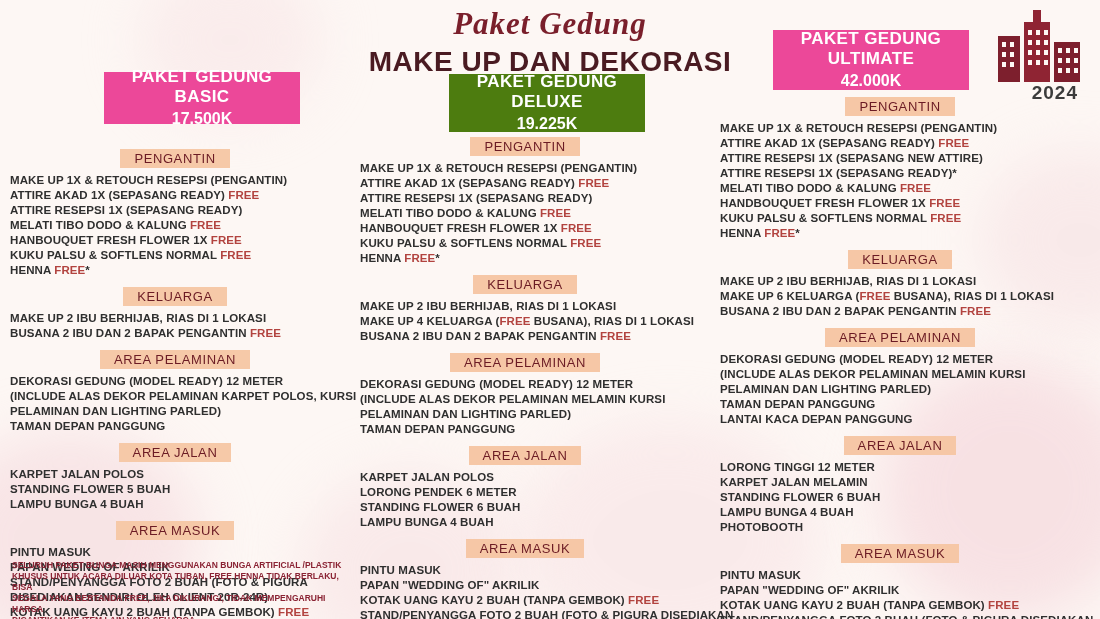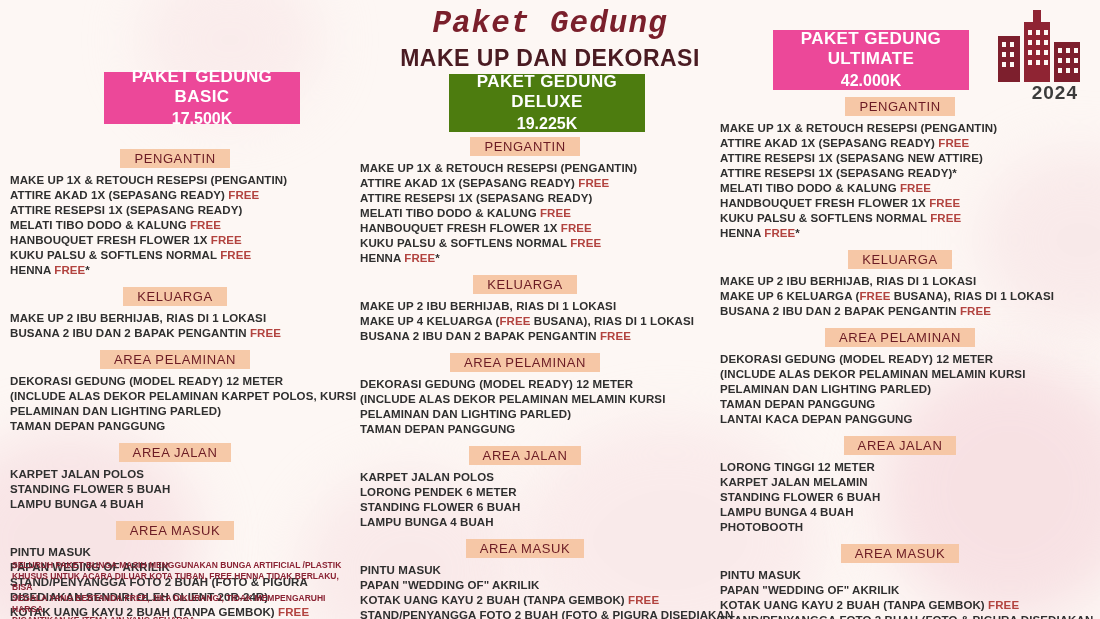--- a/index.html
+++ b/index.html
@@ -16,27 +16,27 @@
   .b2{width:220px;height:200px;left:300px;top:470px;background:#f6dde0;}
   .b3{width:300px;height:240px;left:520px;top:420px;background:#f7dfe2;}
   .b4{width:260px;height:260px;left:880px;top:360px;background:#f2ccd4;}
   .b5{width:180px;height:160px;left:140px;top:-40px;background:#f7e2e4;}
   .b6{width:200px;height:180px;left:980px;top:150px;background:#f5dde0;}
 
   .title{
     position:absolute;left:0;right:0;top:6px;text-align:center;
   }
   .title .script{
-    font-family:Liberation Mono, monospace;
+    font-family:Liberation Serif, serif;
     font-style:italic;font-weight:bold;
     font-size:31px;color:#7a1f2b;letter-spacing:1px;
   }
   .title .sub{
     margin-top:4px;
-    font-size:23px;font-weight:bold;color:#4a1b22;letter-spacing:.5px;
+    font-size:28px;font-weight:bold;color:#4a1b22;letter-spacing:.5px;
   }
 
   
   .plate{
     position:absolute;
     background:#ec4899;
     color:#ffffff;
     text-align:center;
     display:flex;flex-direction:column;justify-content:center;align-items:center;
     line-height:1.15;

